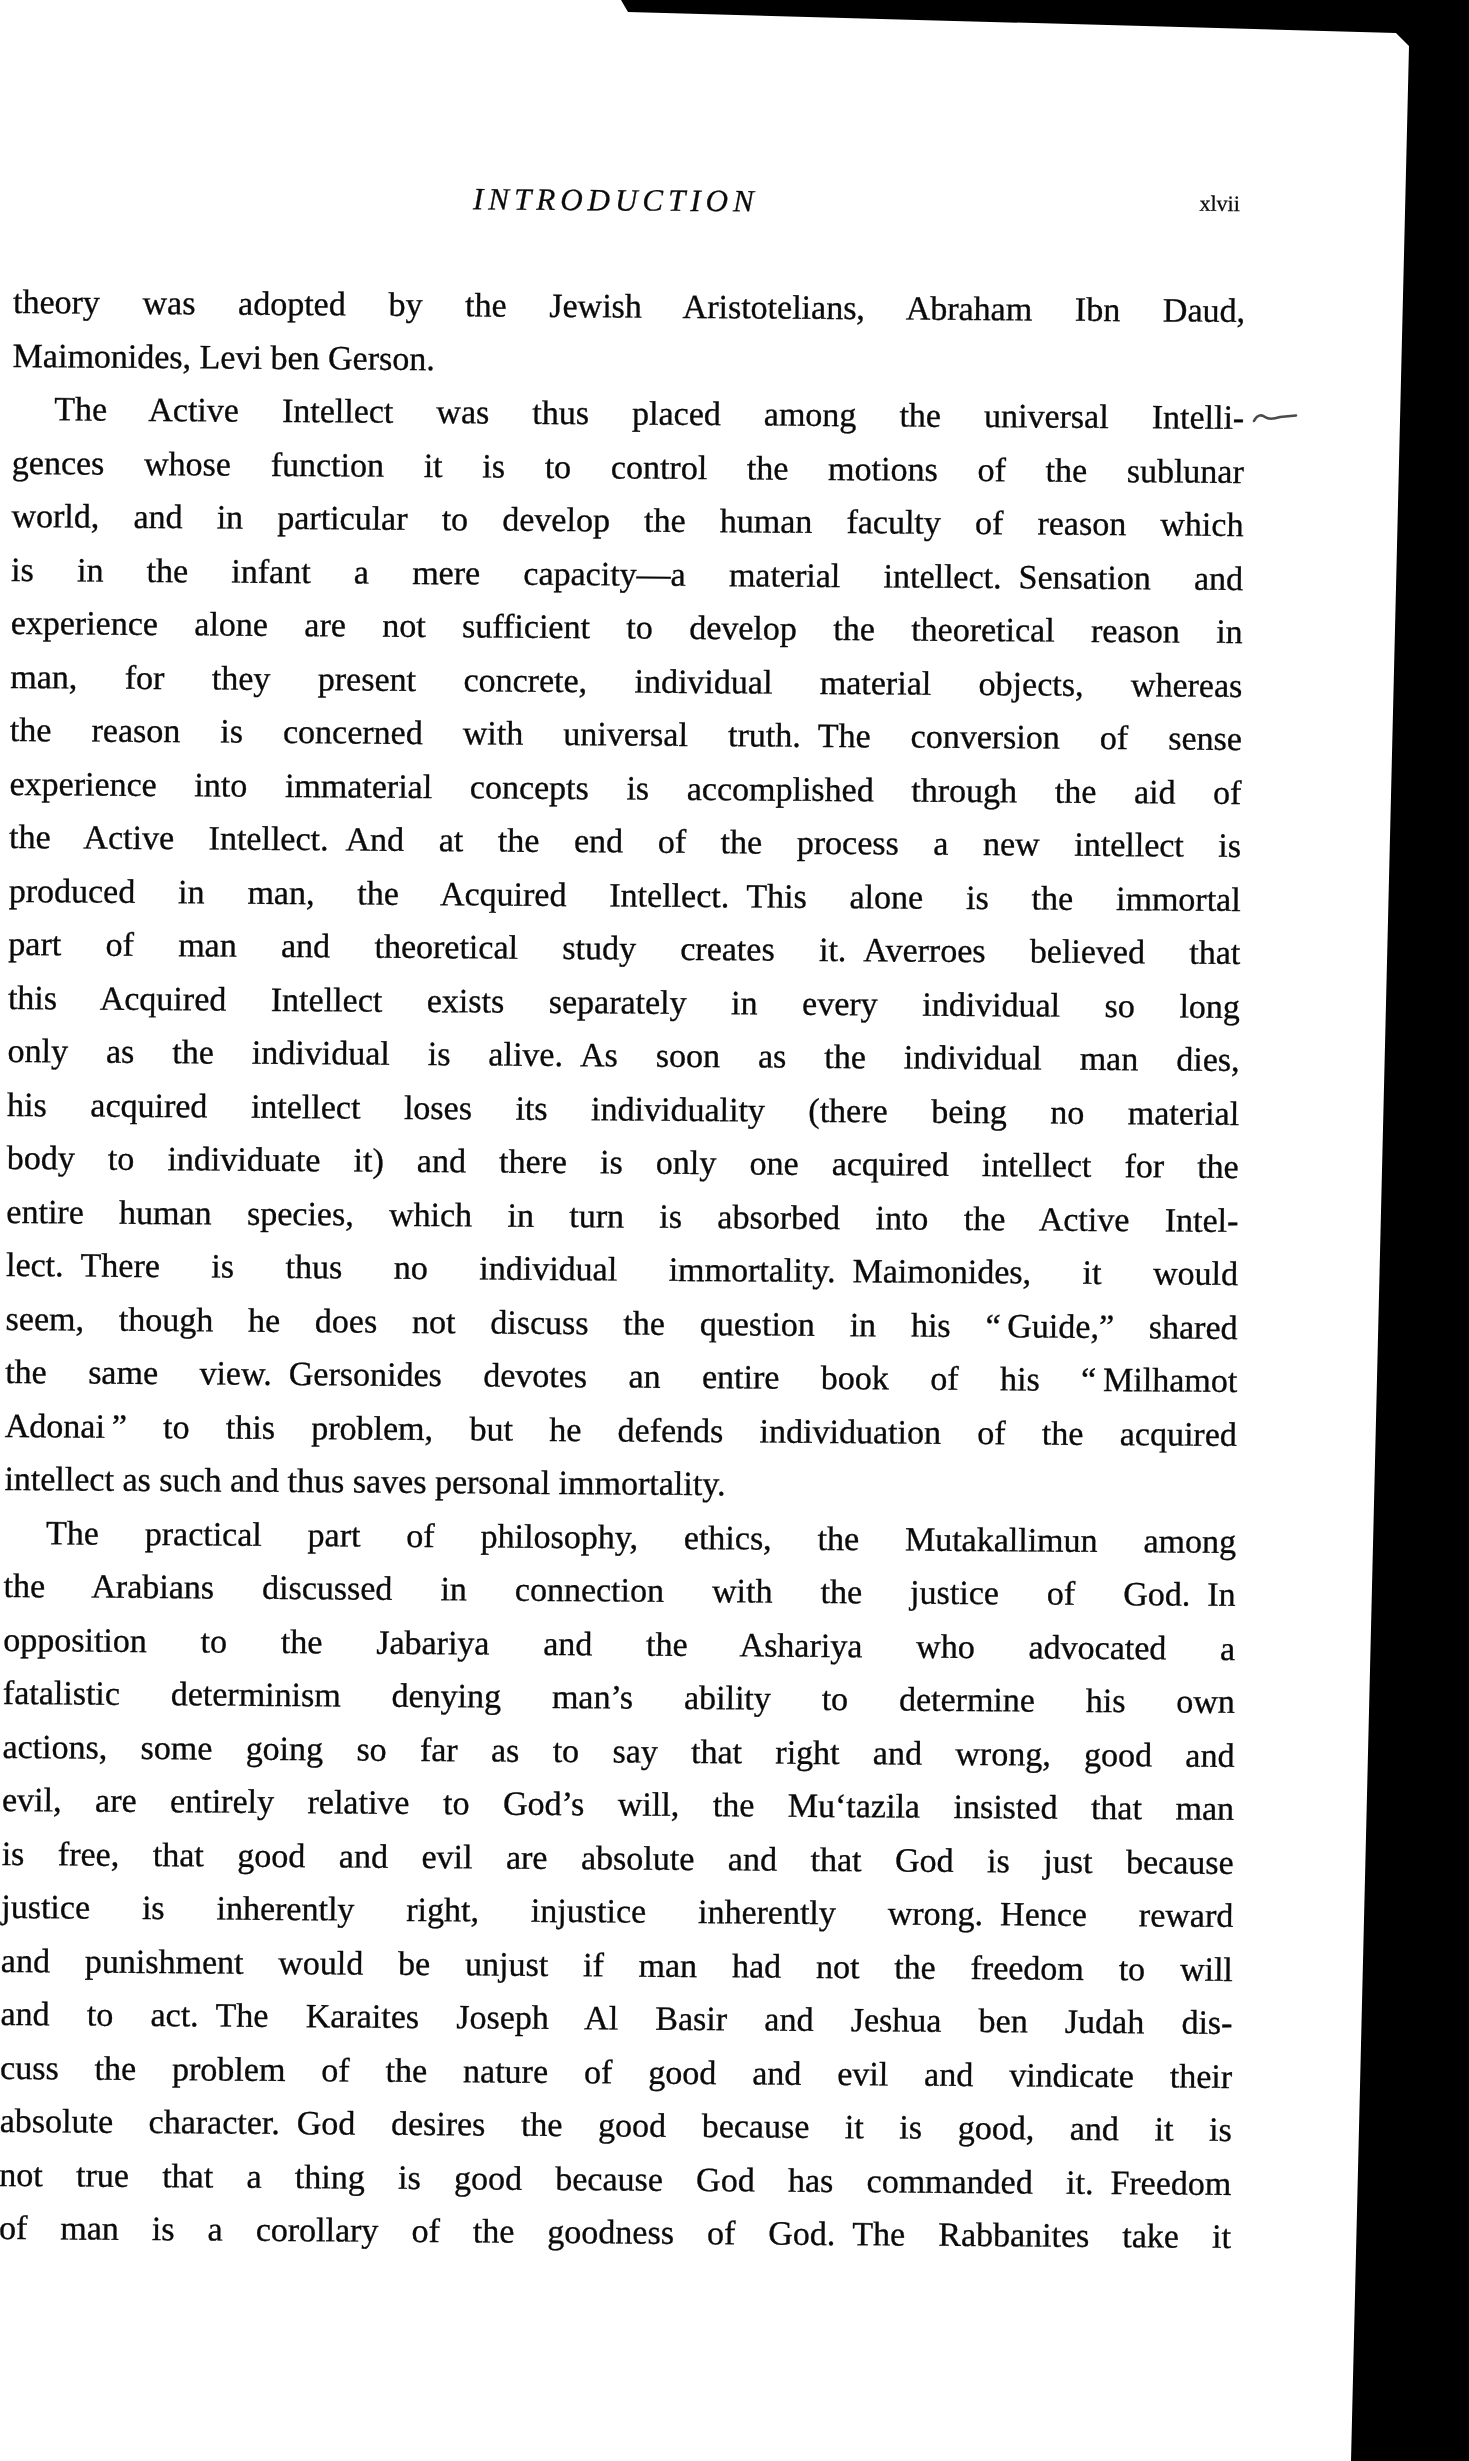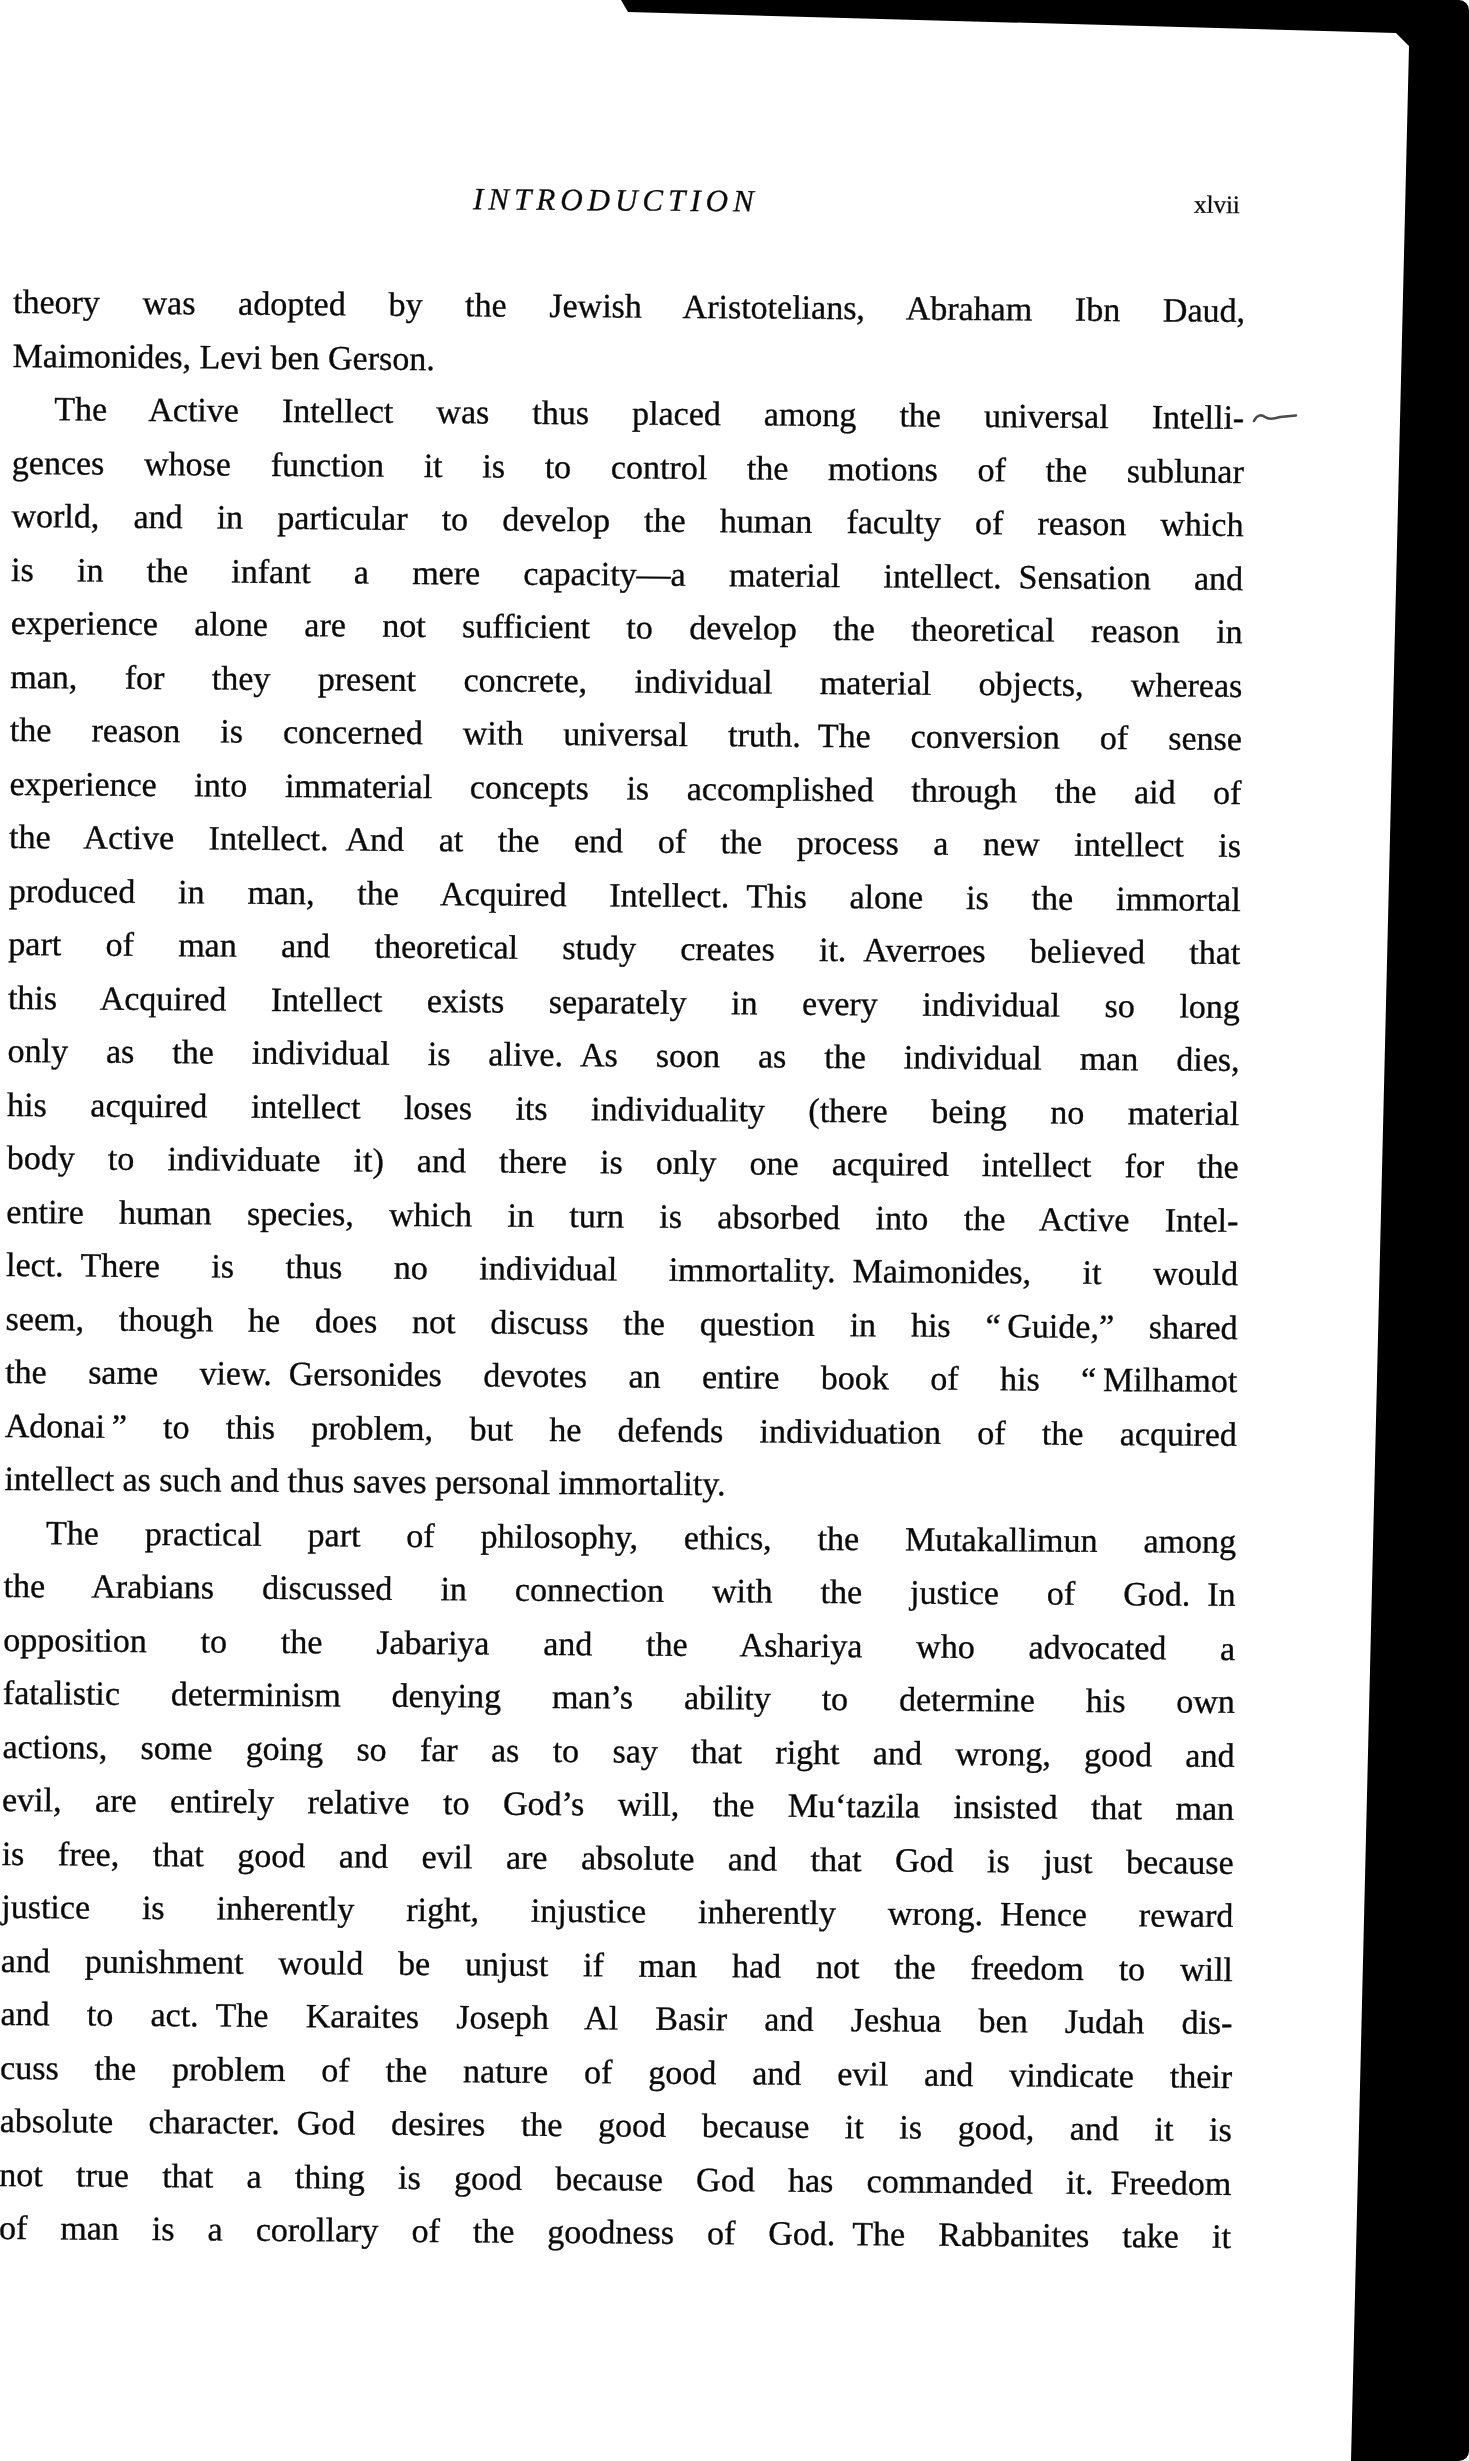--- a/index.html
+++ b/index.html
@@ -4,21 +4,20 @@
 <style>
   html, body { margin: 0; padding: 0; background: #ffffff; }
   .page {
     position: relative;
     width: 1469px;
     height: 2461px;
     background: #ffffff;
     overflow: hidden;
     font-family: "Liberation Serif", "DejaVu Serif", serif;
     color: #0b0b0b;
-    border-radius: 10px;
   }
   
   .scan-black {
     position: absolute;
     left: 0; top: 0;
     width: 1469px; height: 2461px;
     background: #000000;
     clip-path: polygon(621px 0px, 1469px 0px, 1469px 2461px, 1351px 2461px,
                        1409px 46px, 1396px 33px, 628px 12px);
   }
@@ -39,21 +38,21 @@
     font-style: italic;
     font-size: 31px;
     letter-spacing: 5px;
     white-space: nowrap;
     -webkit-text-stroke: 0.3px #0b0b0b;
   }
   .page-number {
     position: absolute;
     right: 6px;
     top: 4px;
-    font-size: 25px;
+    font-size: 22px;
     -webkit-text-stroke: 0.3px #0b0b0b;
   }
   .text-block {
     margin-top: 35px;
     font-size: 34px;
     line-height: 53.5px;
     -webkit-text-stroke: 0.35px #0b0b0b;
   }
   .line {
     text-align: justify;

